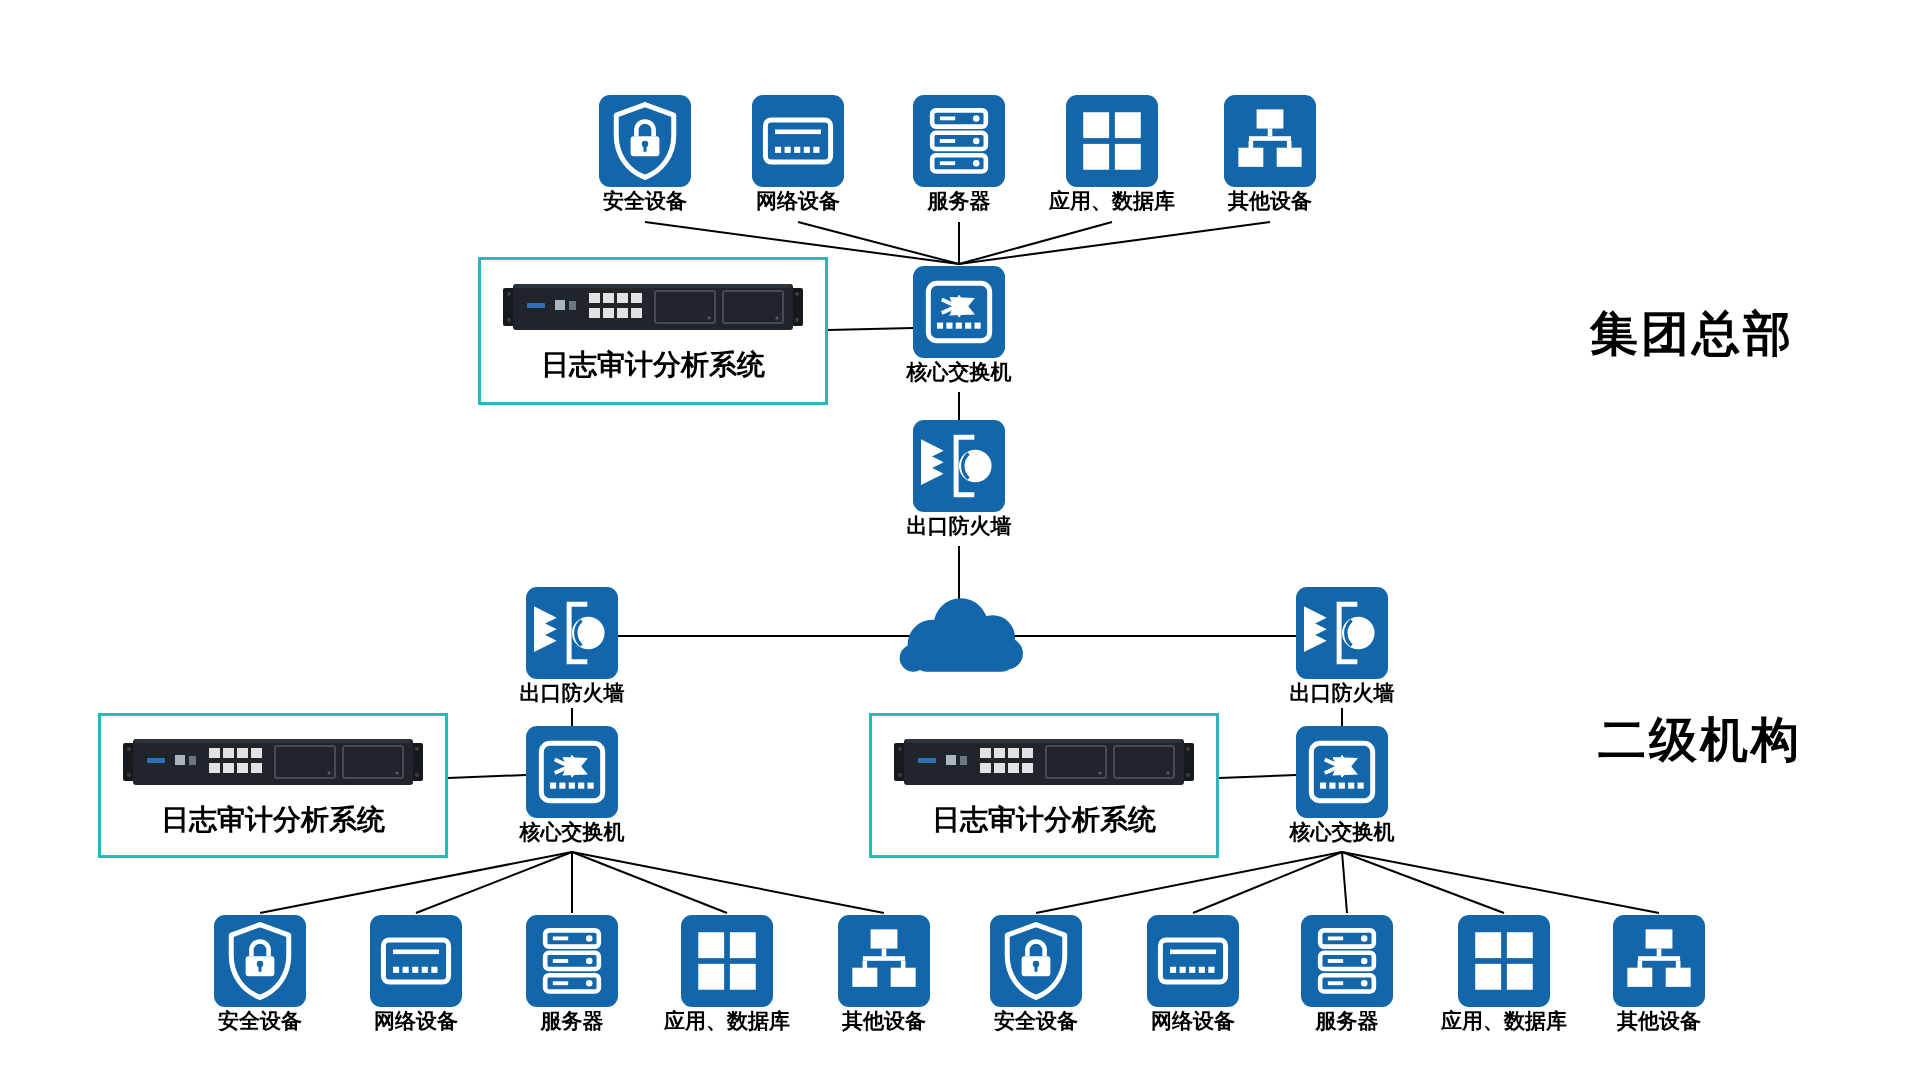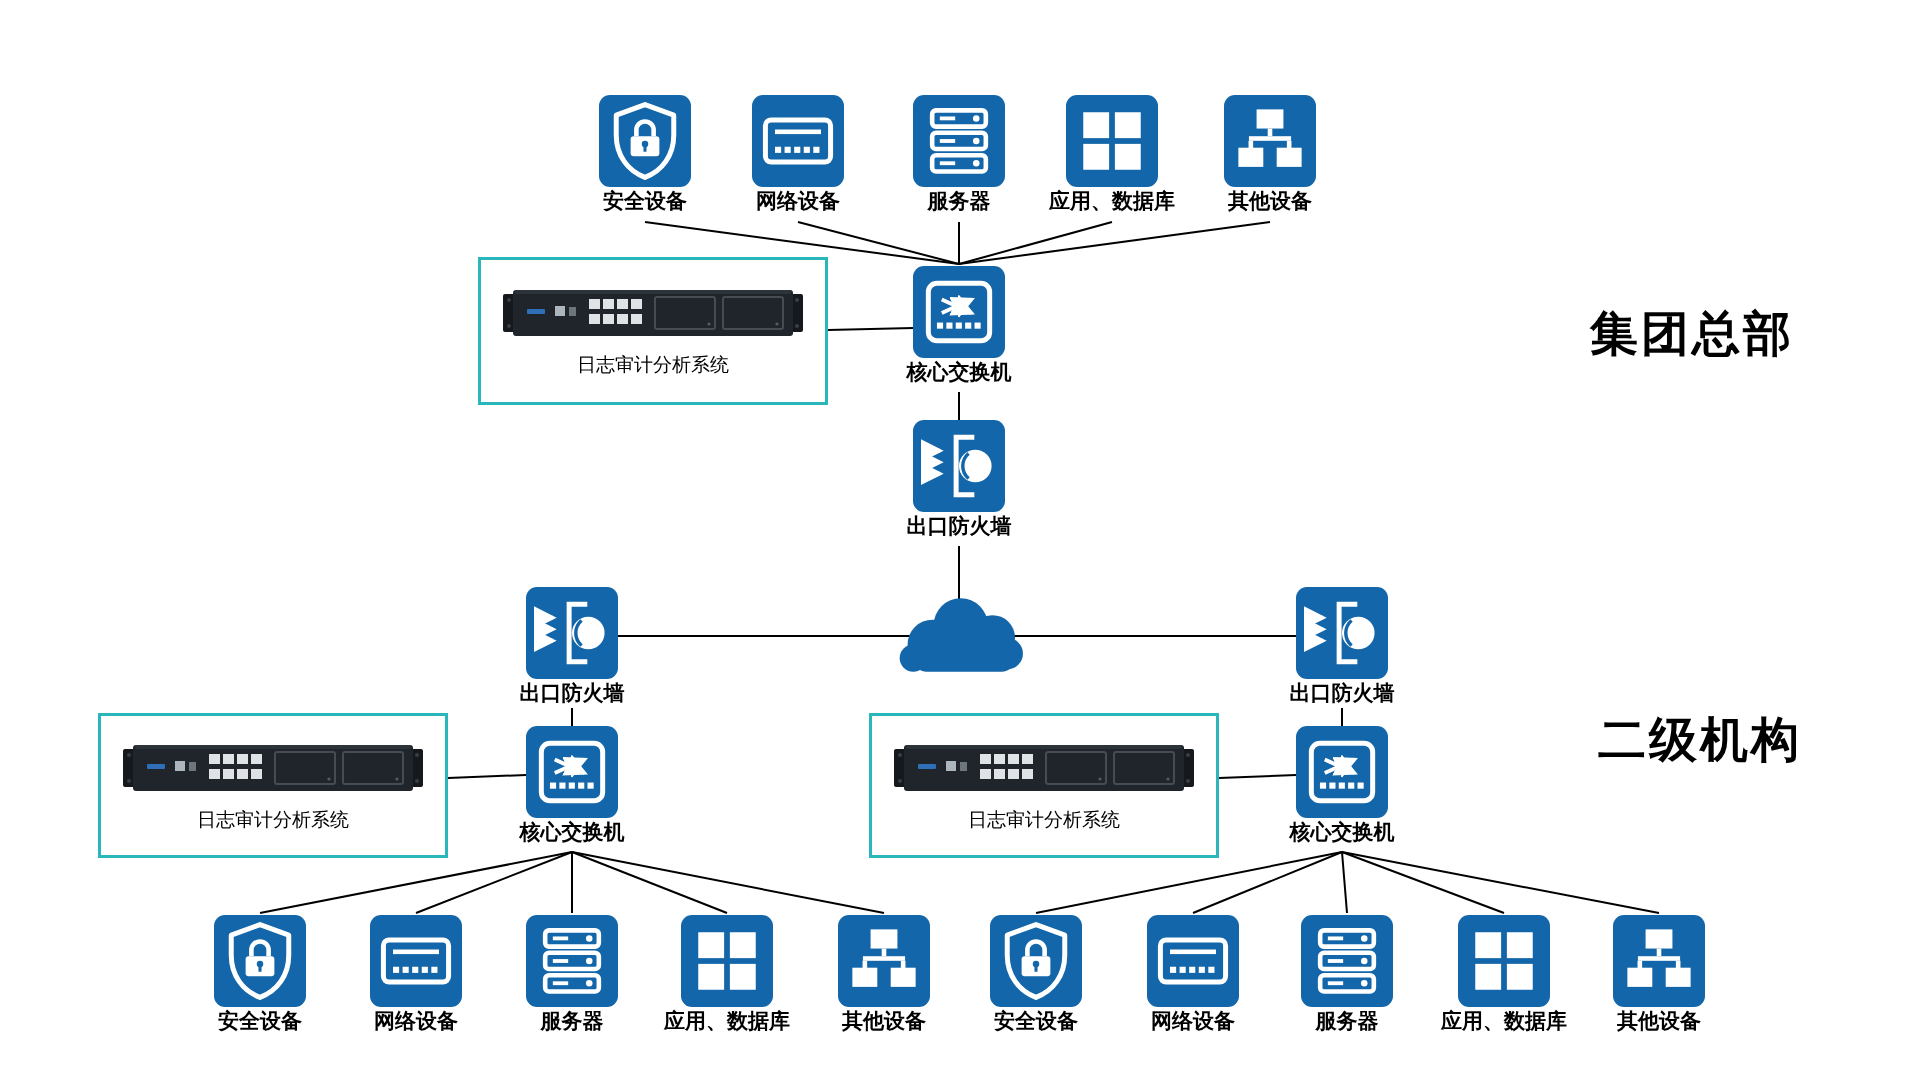--- a/index.html
+++ b/index.html
@@ -52,22 +52,22 @@
     display: flex;
     flex-direction: column;
     align-items: center;
     justify-content: center;
     gap: 10px;
     box-sizing: border-box;
     z-index: 1;
   }
   .audit-box .rack { width: 300px; height: 58px; display: block; }
   .audit-box .label {
-    font-size: 19px;
-    font-weight: 400;
+    font-size: 28px;
+    font-weight: 700;
     color: #000;
     white-space: nowrap;
   }
 
   .section-title {
     position: absolute;
     font-size: 48px;
     font-weight: 800;
     color: #000;
     letter-spacing: 3px;

